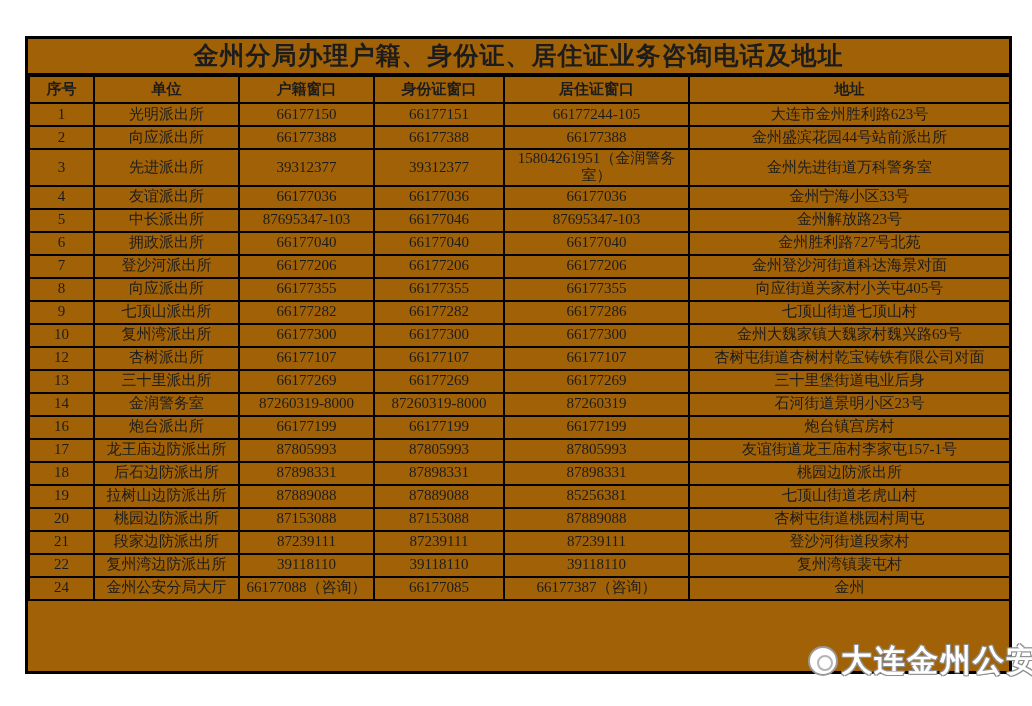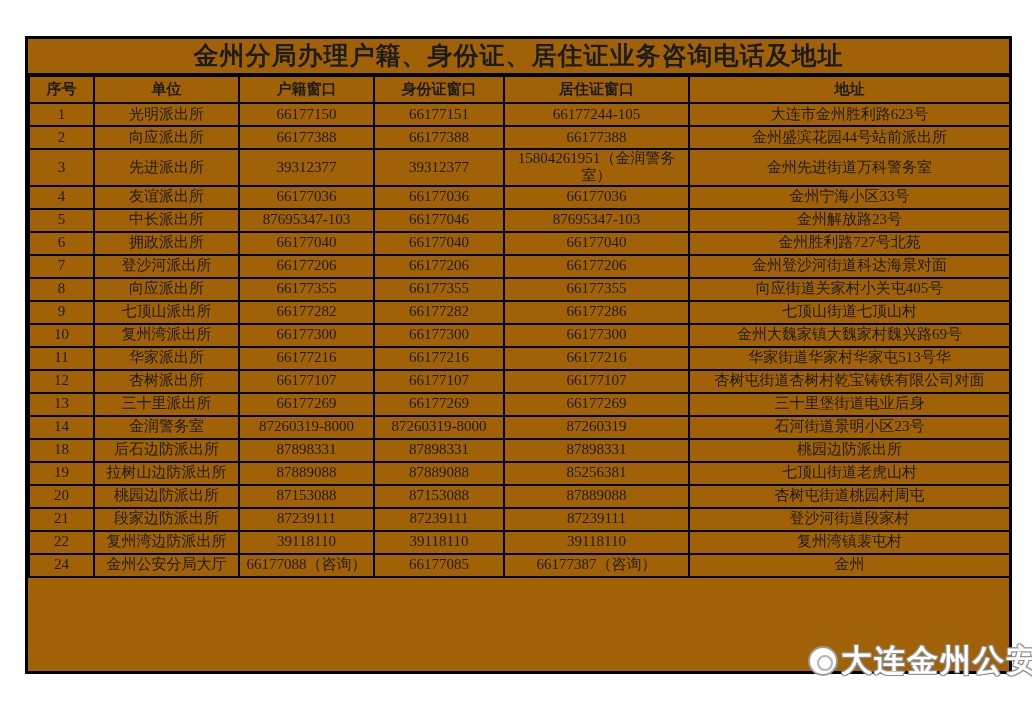--- a/index.html
+++ b/index.html
@@ -166,28 +166,20 @@
         </tr>
         <tr>
           <td>10</td>
           <td>复州湾派出所</td>
           <td>66177300</td>
           <td>66177300</td>
           <td>66177300</td>
           <td>金州大魏家镇大魏家村魏兴路69号</td>
         </tr>
         <tr>
-          <td>11</td>
-          <td>华家派出所</td>
-          <td>66177216</td>
-          <td>66177216</td>
-          <td>66177216</td>
-          <td>华家街道华家村华家屯513号华</td>
-        </tr>
-        <tr>
           <td>12</td>
           <td>杏树派出所</td>
           <td>66177107</td>
           <td>66177107</td>
           <td>66177107</td>
           <td>杏树屯街道杏树村乾宝铸铁有限公司对面</td>
         </tr>
         <tr>
           <td>13</td>
           <td>三十里派出所</td>
@@ -198,20 +190,36 @@
         </tr>
         <tr>
           <td>14</td>
           <td>金润警务室</td>
           <td>87260319-8000</td>
           <td>87260319-8000</td>
           <td>87260319</td>
           <td>石河街道景明小区23号</td>
         </tr>
         <tr>
+          <td>16</td>
+          <td>炮台派出所</td>
+          <td>66177199</td>
+          <td>66177199</td>
+          <td>66177199</td>
+          <td>炮台镇宫房村</td>
+        </tr>
+        <tr>
+          <td>17</td>
+          <td>龙王庙边防派出所</td>
+          <td>87805993</td>
+          <td>87805993</td>
+          <td>87805993</td>
+          <td>友谊街道龙王庙村李家屯157-1号</td>
+        </tr>
+        <tr>
           <td>18</td>
           <td>后石边防派出所</td>
           <td>87898331</td>
           <td>87898331</td>
           <td>87898331</td>
           <td>桃园边防派出所</td>
         </tr>
         <tr>
           <td>19</td>
           <td>拉树山边防派出所</td>

